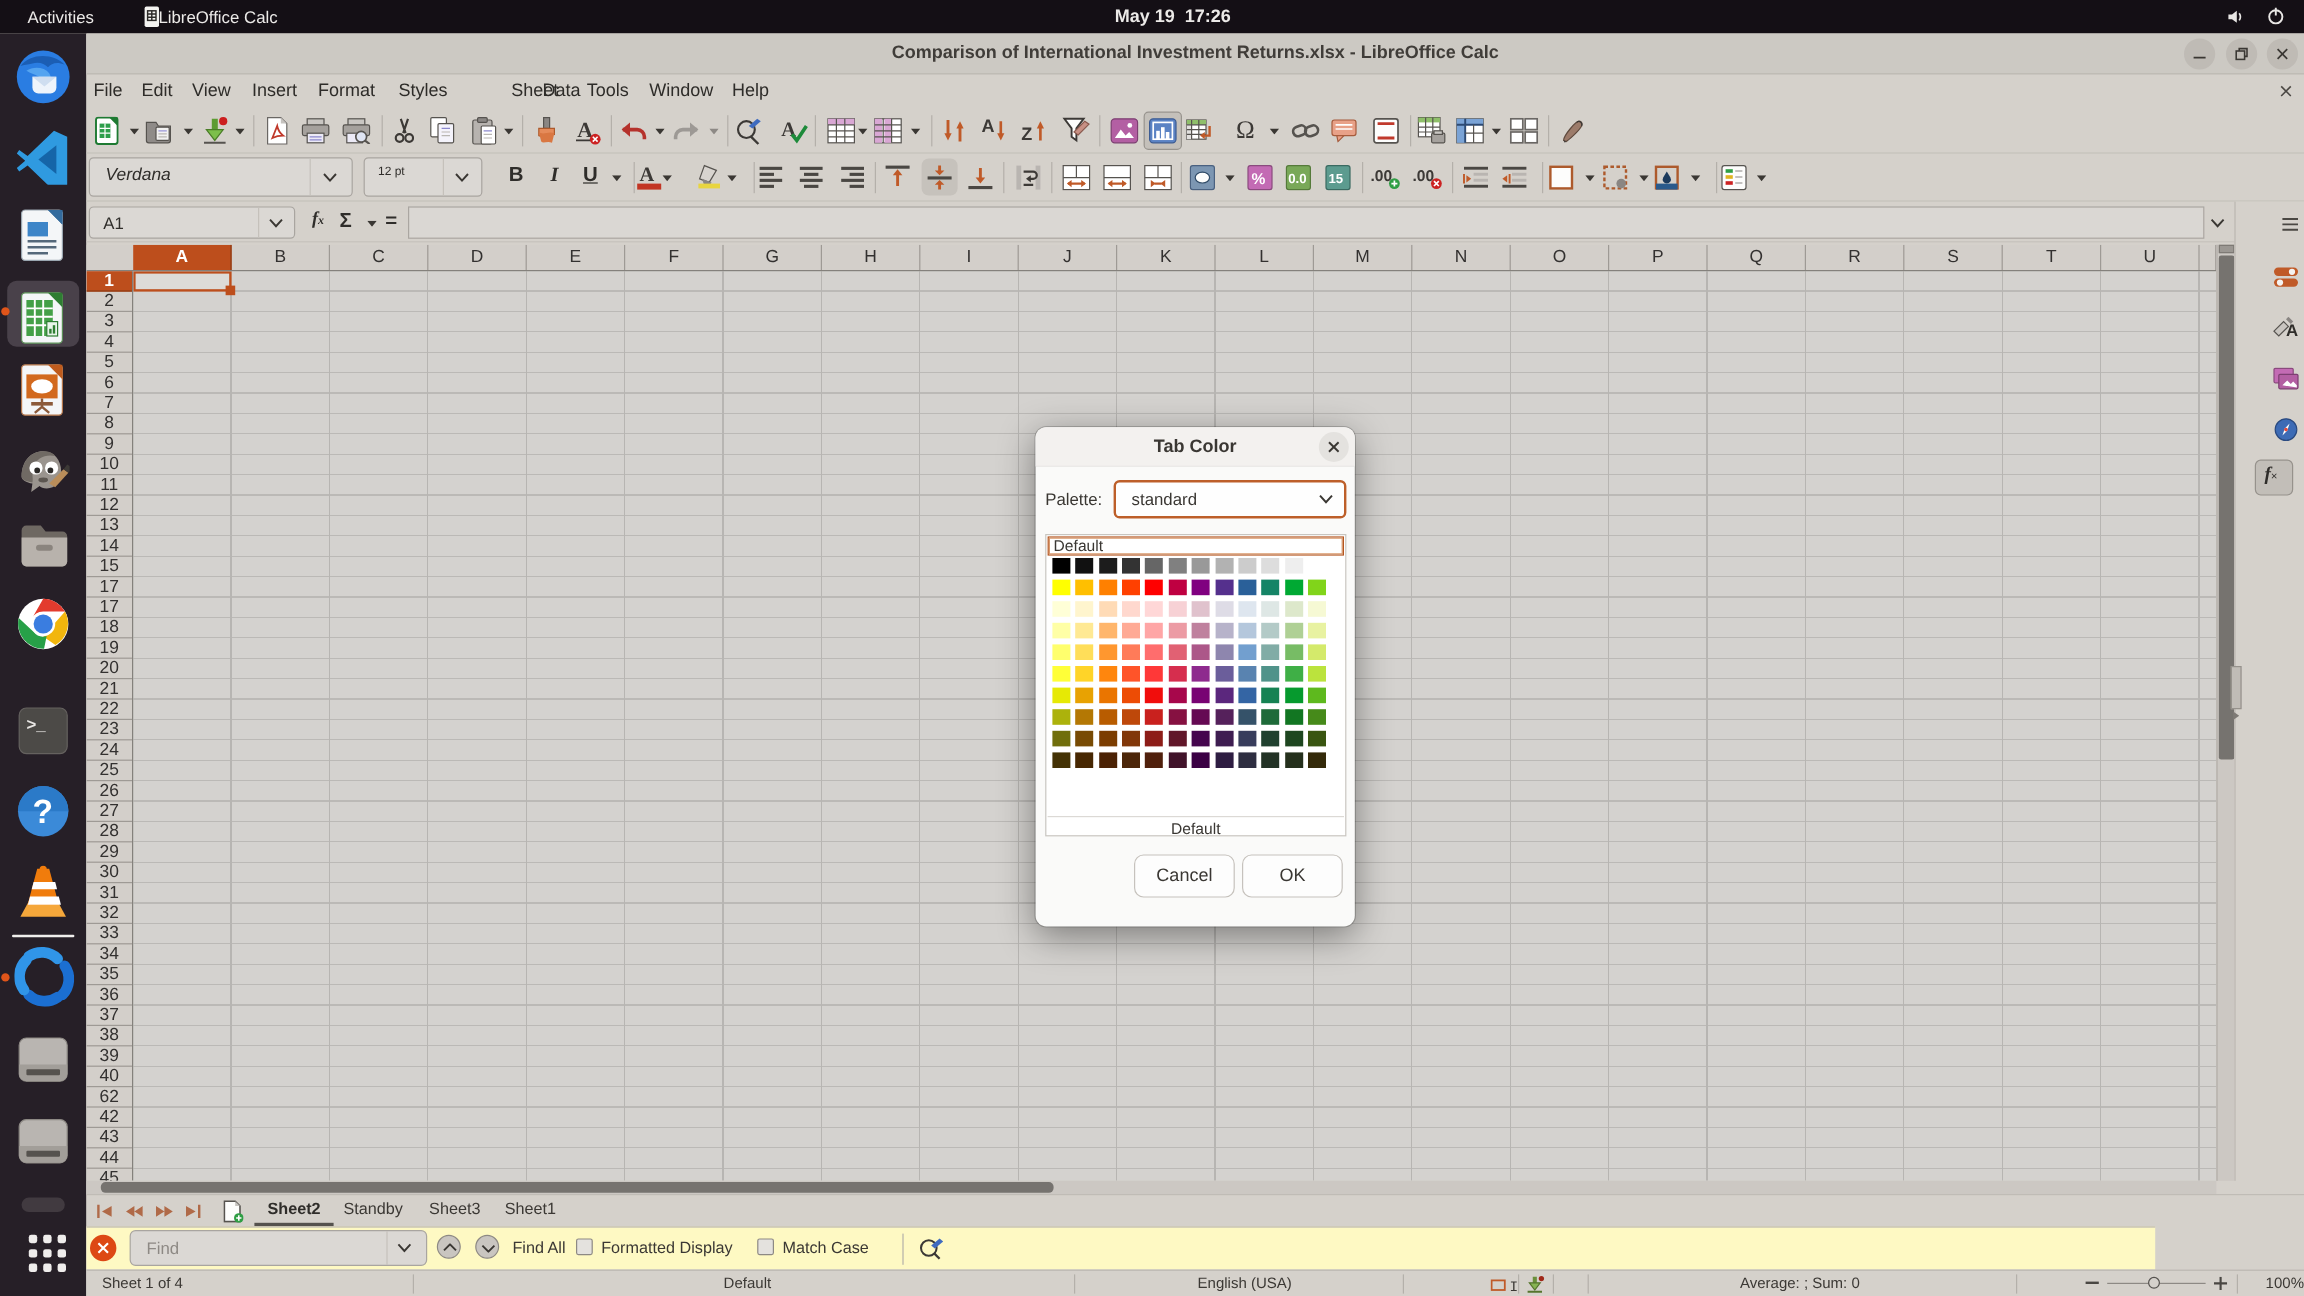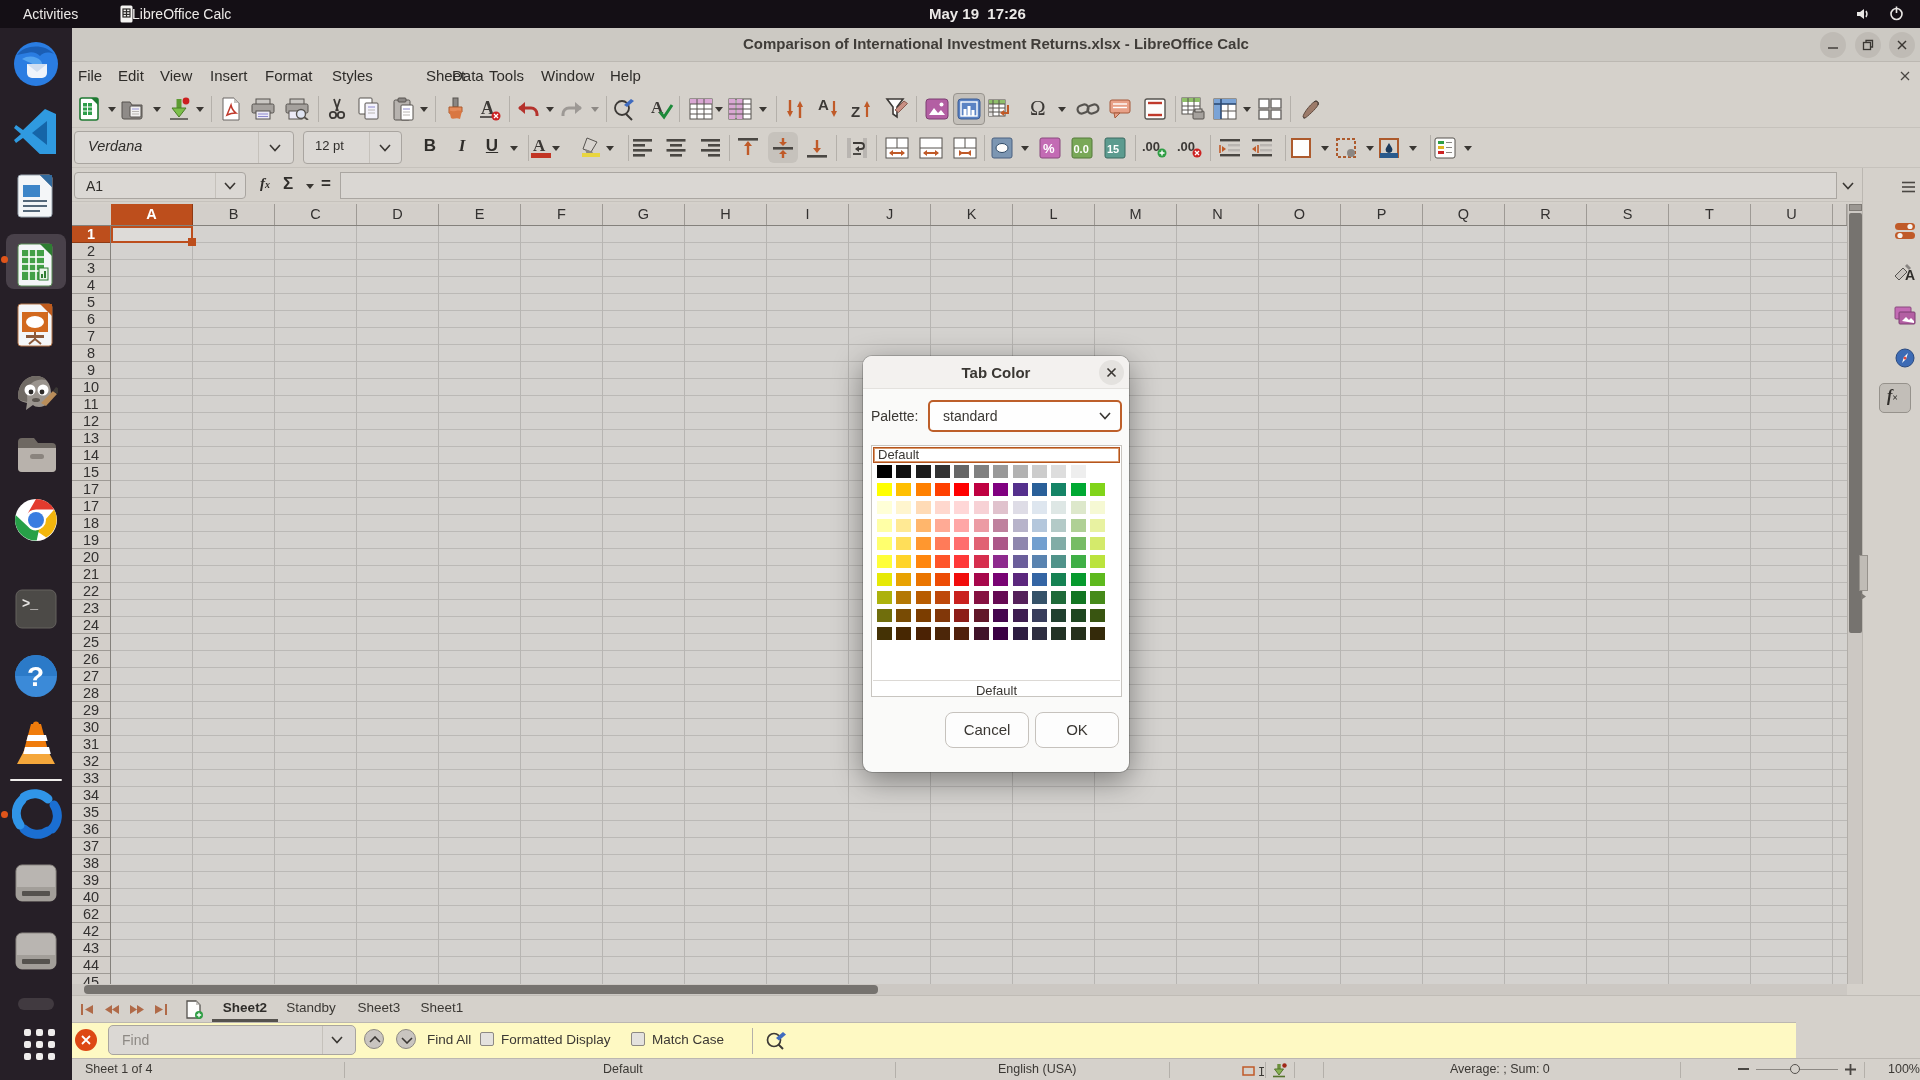--- a/index.html
+++ b/index.html
@@ -477,21 +477,21 @@
         </svg>
       </div>
   <div id="toolbar2" class="abs">
         <div class="whitebox" style="left:2px;top:3px;width:220px;height:33px;"></div>
         <div class="abs" style="left:16px;top:10px;font-size:14.5px;font-style:italic;color:#2f2d2a;">Verdana</div>
         <div class="tsep" style="left:186px;top:4px;height:31px;background:#c5c1bb;"></div>
         <svg class="abs" style="left:197px;top:16px;" width="12" height="8" viewBox="0 0 12 8">
           <polyline points="1,1 6,6.5 11,1" fill="none" stroke="#3a3733" stroke-width="1.6"></polyline>
         </svg>
         <div class="whitebox" style="left:231px;top:3px;width:99px;height:33px;"></div>
-        <div class="abs" style="left:243px;top:10px;font-size:13px;color:#2f2d2a;">12 pt</div>
+        <div class="abs" style="left:243px;top:10px;font-size:10px;color:#2f2d2a;">12 pt</div>
         <div class="tsep" style="left:297px;top:4px;height:31px;background:#c5c1bb;"></div>
         <svg class="abs" style="left:307px;top:16px;" width="12" height="8" viewBox="0 0 12 8">
           <polyline points="1,1 6,6.5 11,1" fill="none" stroke="#3a3733" stroke-width="1.6"></polyline>
         </svg>
         <div class="abs" style="left:350px;top:8px;width:16px;font-size:17px;font-weight:bold;color:#2f2d2a;text-align:center;">B</div>
         <div class="abs" style="left:384px;top:8px;width:12px;font-size:17px;font-style:italic;font-weight:bold;color:#2f2d2a;font-family:'Liberation Serif',serif;text-align:center;">I</div>
         <div class="abs" style="left:412px;top:8px;width:16px;font-size:17px;font-weight:bold;color:#2f2d2a;text-align:center;text-decoration:underline;">U</div>
         <svg class="abs" style="left:438px;top:18px;" width="8" height="5" viewBox="0 0 8 5">
           <path d="M0 0h8L4 5z" fill="#3a3733"></path>
         </svg>

